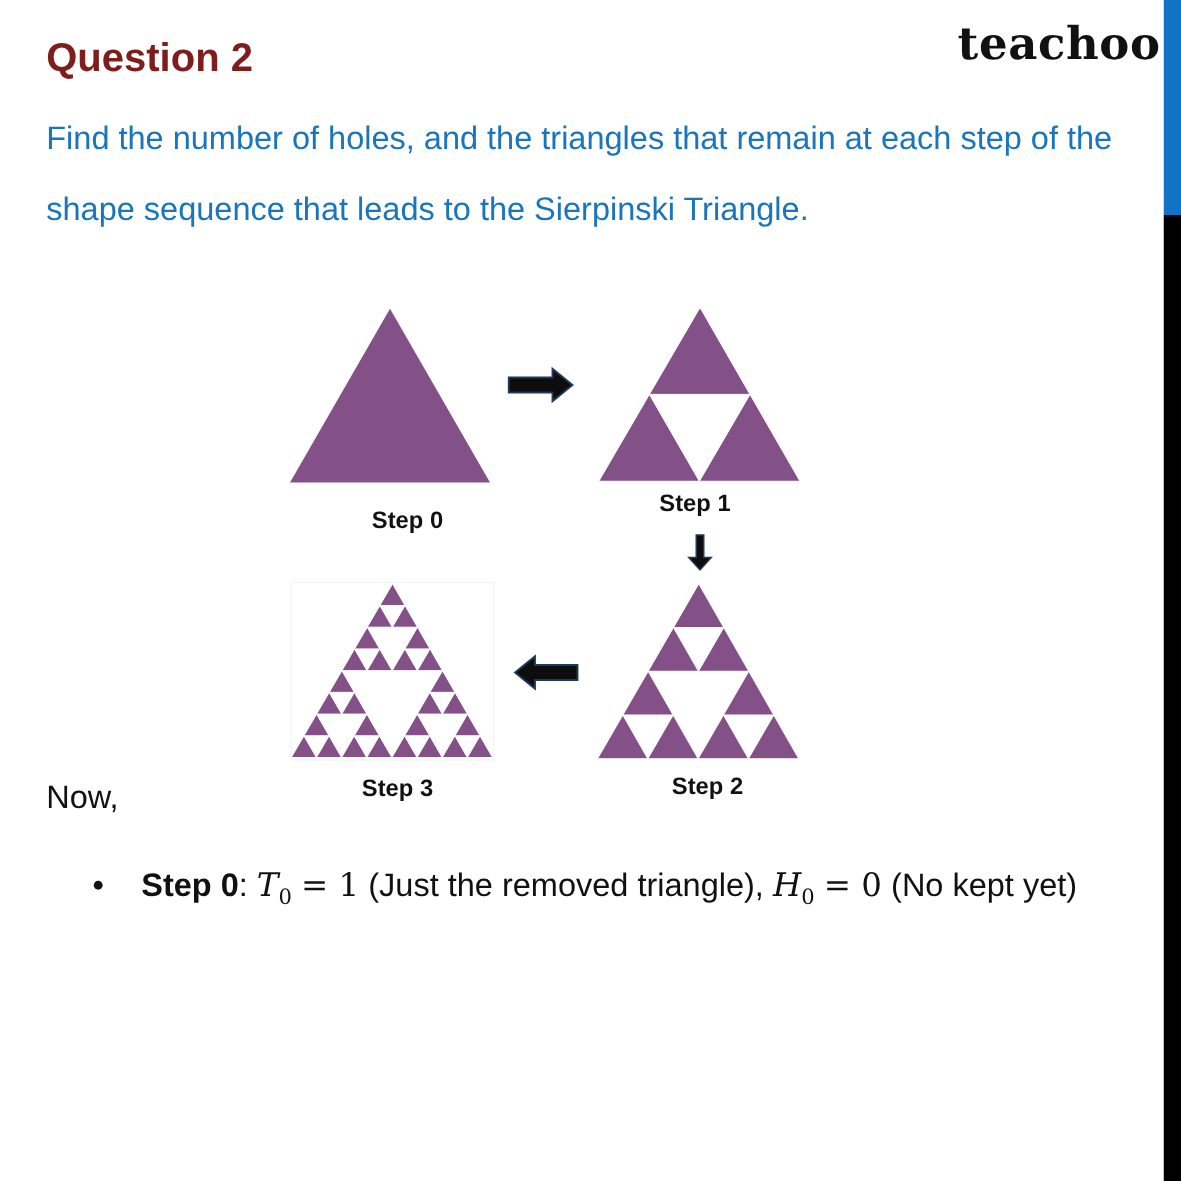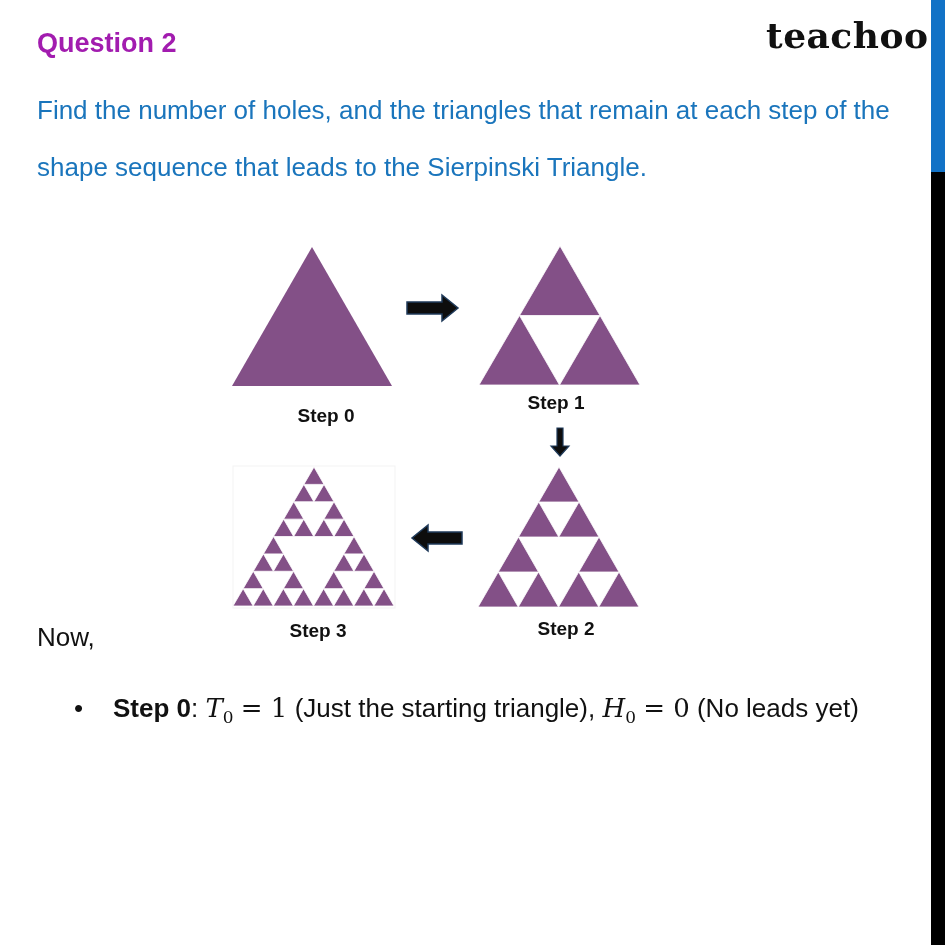--- a/index.html
+++ b/index.html
@@ -1,17 +1,17 @@
 <!DOCTYPE html>
 <html><head>
 <meta charset="utf-8">
 <style>
   html, body { margin:0; padding:0; }
   body { width:945px; height:945px; position:relative; overflow:hidden; background:#ffffff; font-family:"Liberation Sans", sans-serif; }
-  .title { position:absolute; left:37px; top:28px; font-size:27px; font-weight:bold; color:#a21caf; }
+  .title { position:absolute; left:37px; top:28px; font-size:32px; font-weight:bold; color:#7f1d1d; }
   .logo { position:absolute; left:766px; top:14px; font-family:"DejaVu Serif", serif; font-weight:bold; font-size:36px; color:#111; letter-spacing:0.5px; }
   .question { position:absolute; left:37px; top:82px; width:890px; font-size:26px; line-height:57px; color:#1a75bc; }
   .sidebar-blue { position:absolute; left:931px; top:0; width:14px; height:172px; background:#1272c6; }
   .sidebar-black { position:absolute; left:931px; top:172px; width:14px; height:773px; background:#000; }
   svg.fig { position:absolute; left:0; top:0; }
   .steplabel { font-family:"Liberation Sans", sans-serif; font-weight:bold; font-size:19px; fill:#111; }
   .now { position:absolute; left:37px; top:622px; font-size:26px; color:#111;text-align:center; }
   .bullets { position:absolute; left:70px; top:680px; width:840px; list-style:none; margin:0; padding:0; font-size:26px; color:#111; }
   .bullets li { position:relative; padding-left:43px; line-height:57px; margin-bottom:8px; }
   .bullets li::before { content:"•"; position:absolute; left:4px; top:0; }
@@ -103,18 +103,18 @@
   <text x="318" y="637" text-anchor="middle" class="steplabel">Step 3</text>
 </svg>
 
 <div class="now">Now,</div>
 
 <ul class="bullets">
   <li>
     <span class="lbl">Step 0</span>:
     <span class="m">T</span><sub>0</sub>
     <span class="n">= 1</span>
-    <span>(Just the starting triangle),</span>
+    <span>(Just the removed triangle),</span>
     <span class="m">H</span><sub>0</sub>
     <span class="n">= 0</span>
-    <span>(No leads yet)</span>
+    <span>(No kept yet)</span>
   </li>
 </ul>
 
 </body></html>

